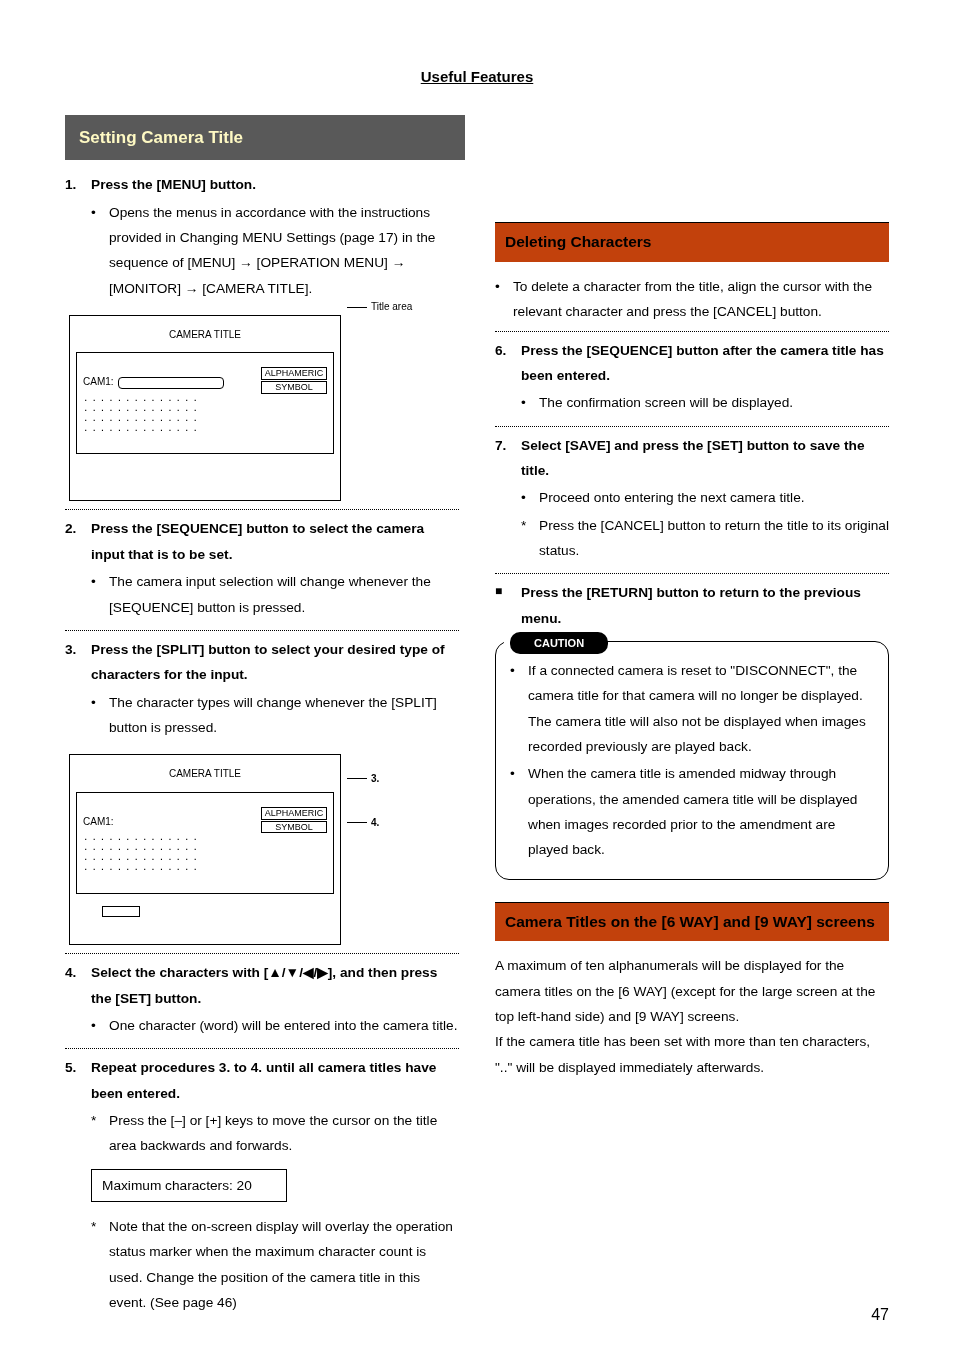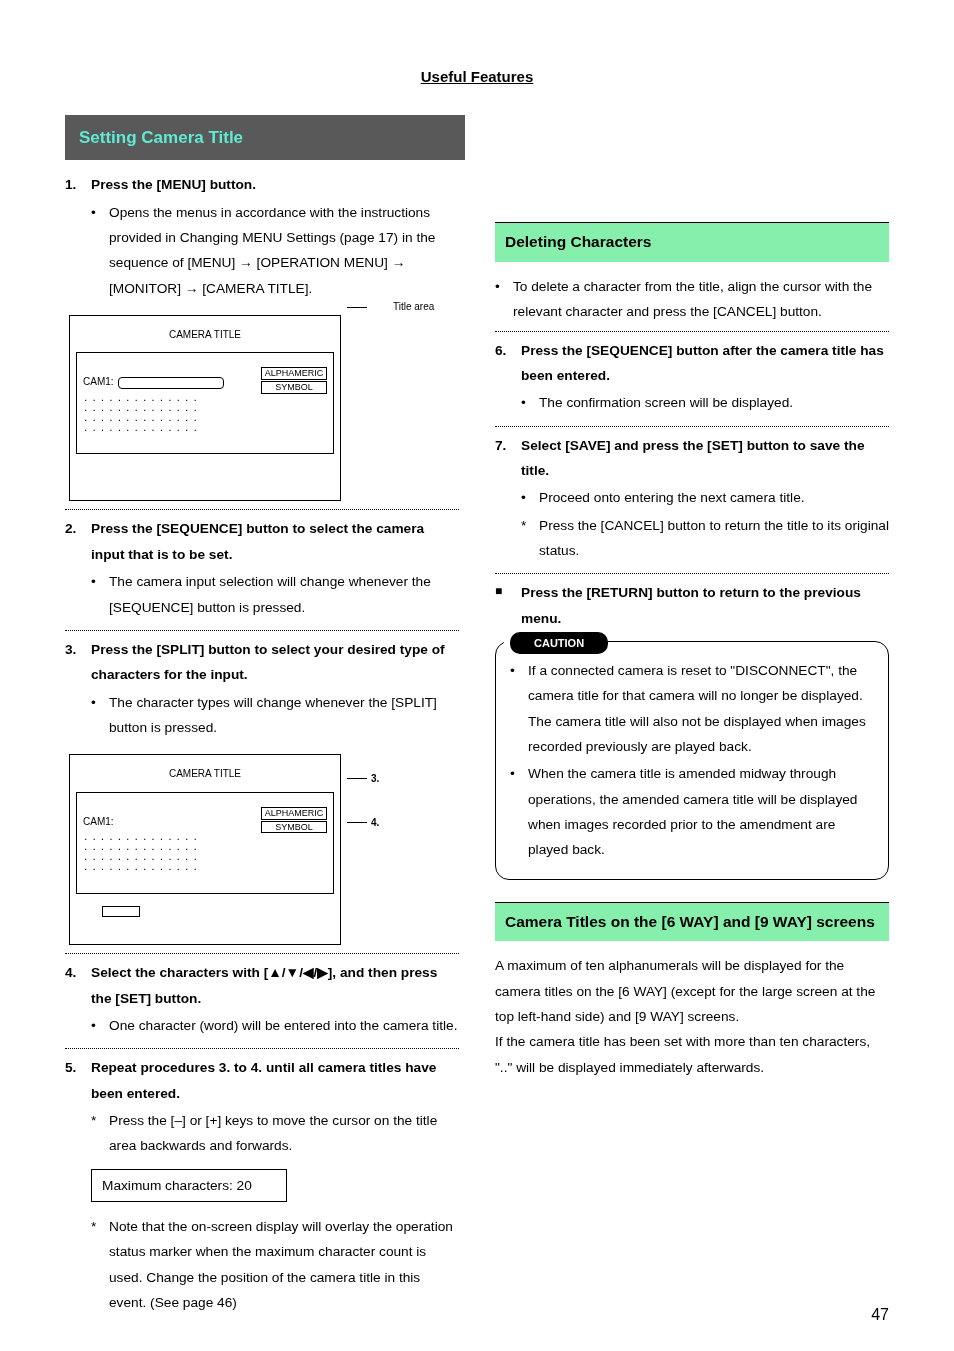--- a/index.html
+++ b/index.html
@@ -20,21 +20,21 @@
   }
   .header {
     text-align: center;
     font-weight: bold;
     text-decoration: underline;
     font-size: 15px;
     margin-bottom: 24px;
   }
   .section-title-bar {
     background: #595959;
-    color: #5eead4;
+    color: #fef9c3;
     font-weight: bold;
     font-size: 17px;
     padding: 7px 14px;
     width: 400px;
     margin-bottom: 12px;
   }
   .columns {
     display: flex;
     gap: 36px;
   }
@@ -137,34 +137,34 @@
     line-height: 1.2;
     margin-bottom: 1px;
   }
   .diagram-pad { height: 40px; }
   .diagram-side-labels {
     font-size: 10px;
     line-height: 1.4;
   }
   .side-label-row { display: flex; align-items: center; }
   .side-line { display:inline-block; width:20px; border-top:1px solid #000; margin-right:4px;}
-  .side-label-1 { margin-top: -108px; margin-bottom: 94px; gap: 22px; }
+  .side-label-1 { margin-top: -108px; margin-bottom: 94px; }
   .side-cursor-box {
     border:1px solid #000; width:38px; height:11px; display:inline-block; vertical-align:middle;
   }
   .side-annot-1 { margin-top: -78px; margin-bottom: 30px; font-weight:bold;}
   .side-annot-2 { margin-top: 26px; font-weight:bold;}
   .note-box {
     border: 1px solid #000;
     padding: 3px 10px;
     margin: 6px 0 12px 26px;
     width: 196px;
   }
   .sub-section-bar {
-    background: #86efac;
+    background: #c2410c;
     border-top: 1px solid #000;
     font-weight: bold;
     font-size: 15.5px;
     padding: 5px 10px;
     margin: 10px 0 12px 0;
   }
   .square-block {
     display:flex;
     margin-top:6px;
   }

